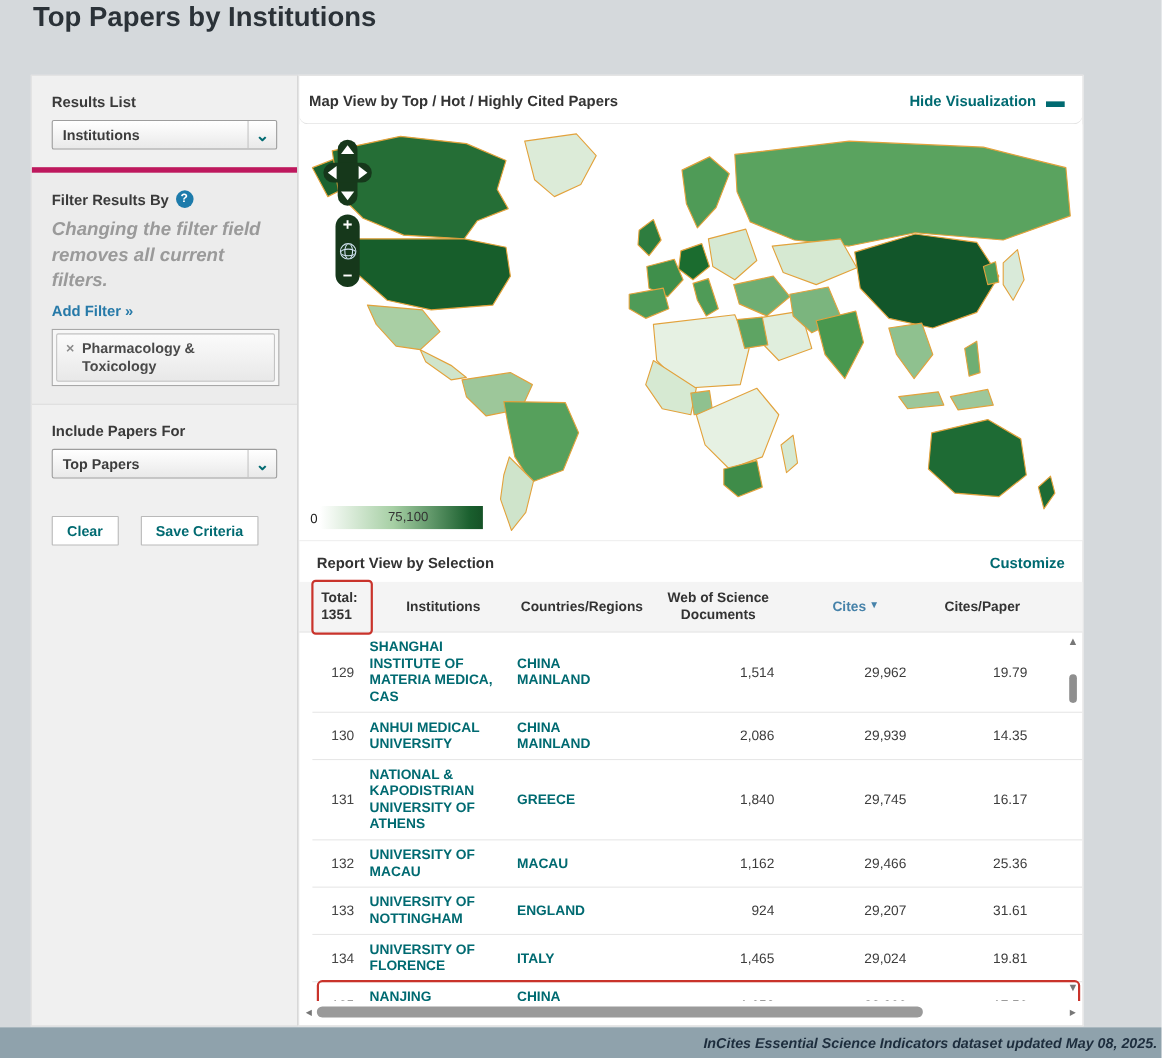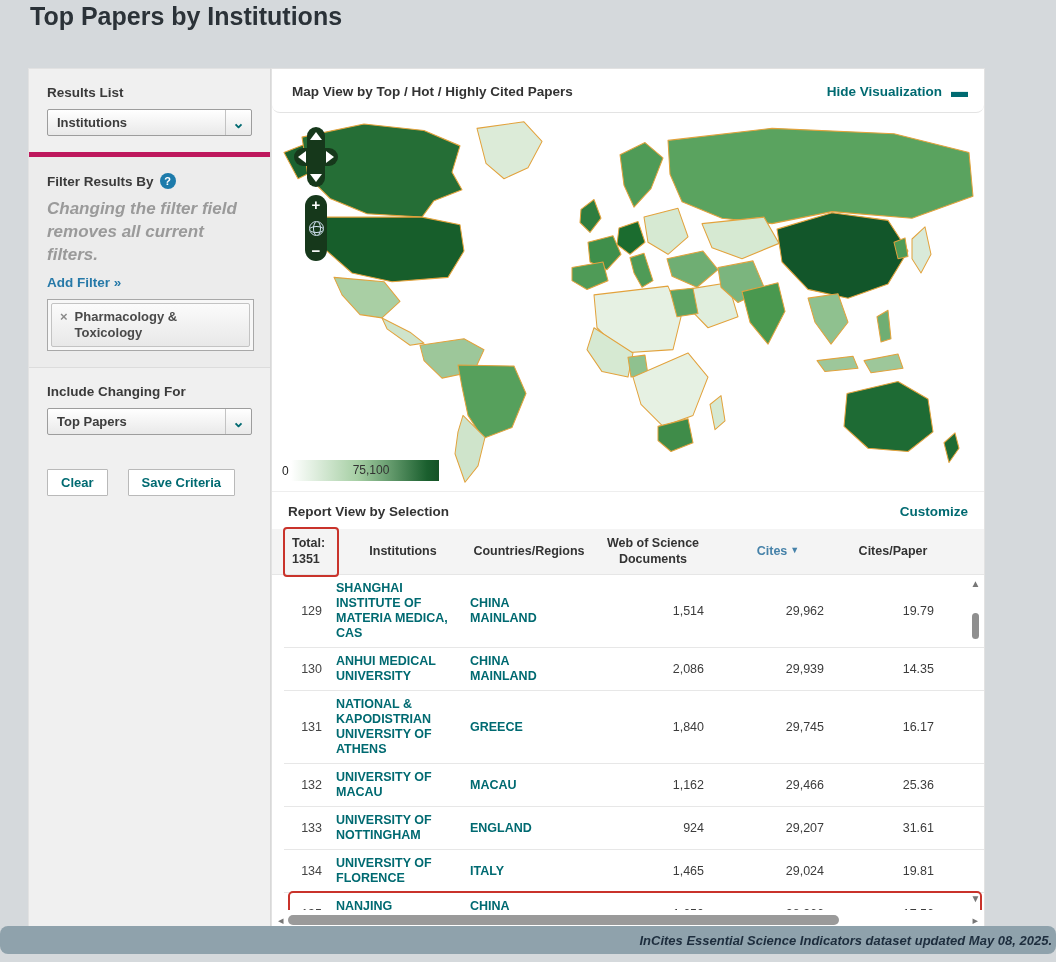--- a/index.html
+++ b/index.html
@@ -55,21 +55,21 @@
   .btn-row { display:flex; gap:20px; padding:4px 18px; margin-top:14px; }
   .btn {
     background:#fff; border:1px solid #b9b9b9; color:#006A71; font-weight:bold;
     font-size:13px; padding:5px 13px; cursor:pointer; border-radius:1px;
     font-family:"Liberation Sans", sans-serif;
   }
   
   .main { width:714px; background:#fff; border:1px solid #e2e2e2; display:flex; flex-direction:column; }
   .panel-header {
     display:flex; justify-content:space-between; align-items:center;
-    padding:15px 16px 13px 20px; border-bottom:1px solid #e3e3e3;border-radius:8px;
+    padding:15px 16px 13px 9px; border-bottom:1px solid #e3e3e3;border-radius:8px;
   }
   .panel-title { font-weight:bold; font-size:13.5px; color:#333; }
   .teal-link { color:#006A71; font-weight:bold; font-size:13.5px; text-decoration:none; cursor:pointer; display:flex; align-items:center; gap:9px;}
   .minus-glyph { font-weight:bold; font-size:17px; line-height:10px; color:#006A71;}
   
   .map-area { position:relative; height:378px; background:#fff; }
   .map-area svg.world { position:absolute; inset:0; }
   .map-controls { position:absolute; left:22px; top:14px; width:44px; }
   .pan-cross { position:relative; width:44px; height:60px; }
   .pan-cross .v { position:absolute; left:13px; top:0; width:18px; height:60px; background:#16381b; border-radius:9px; }
@@ -136,22 +136,22 @@
   .vscroll .arr { color:#777; font-size:10px; line-height:10px; cursor:pointer; }
   .vscroll .track { flex:1; width:9px; position:relative; }
   .vscroll .thumb { position:absolute; top:8%; left:1px; width:7px; height:26px; background:#8f8f8f; border-radius:4px; cursor:grab;}
   .hscroll { height:16px; margin:2px 6px 4px 6px; display:flex; align-items:center; gap:4px; }
   .hscroll .arr { color:#777; font-size:11px; cursor:pointer; }
   .hscroll .track { flex:1; position:relative; height:10px; }
   .hscroll .thumb { position:absolute; left:0; top:0; height:10px; width:81%; background:#9a9a9a; border-radius:5px; cursor:grab; }
   .hscroll .rightarr { margin-left:auto; }
   
   .bottom-strip {
-    position:absolute; left:0; bottom:8px; width:1056px; height:28px; background:#8fa2ac;
-    display:flex; align-items:center; justify-content:flex-end; padding-right:4px;border-radius:8px;
+    position:absolute; left:0; bottom:0; width:1056px; height:28px; background:#8fa2ac;
+    display:flex; align-items:center; justify-content:flex-end; padding-right:4px;
   }
   .bottom-strip .note { font-style:italic; font-weight:bold; color:#1d2d3d; font-size:13px; }
 </style>
 </head>
 <body>
 
 <div class="page-title">Top Papers by Institutions</div>
 
 <div class="layout">
 
@@ -173,21 +173,21 @@
       <a class="add-filter">Add Filter »</a>
       <div class="chip-box">
         <div class="chip">
           <span class="x">×</span>
           <span>Pharmacology &amp; Toxicology</span>
         </div>
       </div>
     </div>
 
     <div class="sb-section">
-      <div class="sb-label">Include Changing For</div>
+      <div class="sb-label">Include Papers For</div>
       <div class="fake-select">
         <span class="val">Top Papers</span>
         <span class="chev">⌄</span>
       </div>
     </div>
 
     <div class="btn-row">
       <button class="btn">Clear</button>
       <button class="btn">Save Criteria</button>
     </div>

